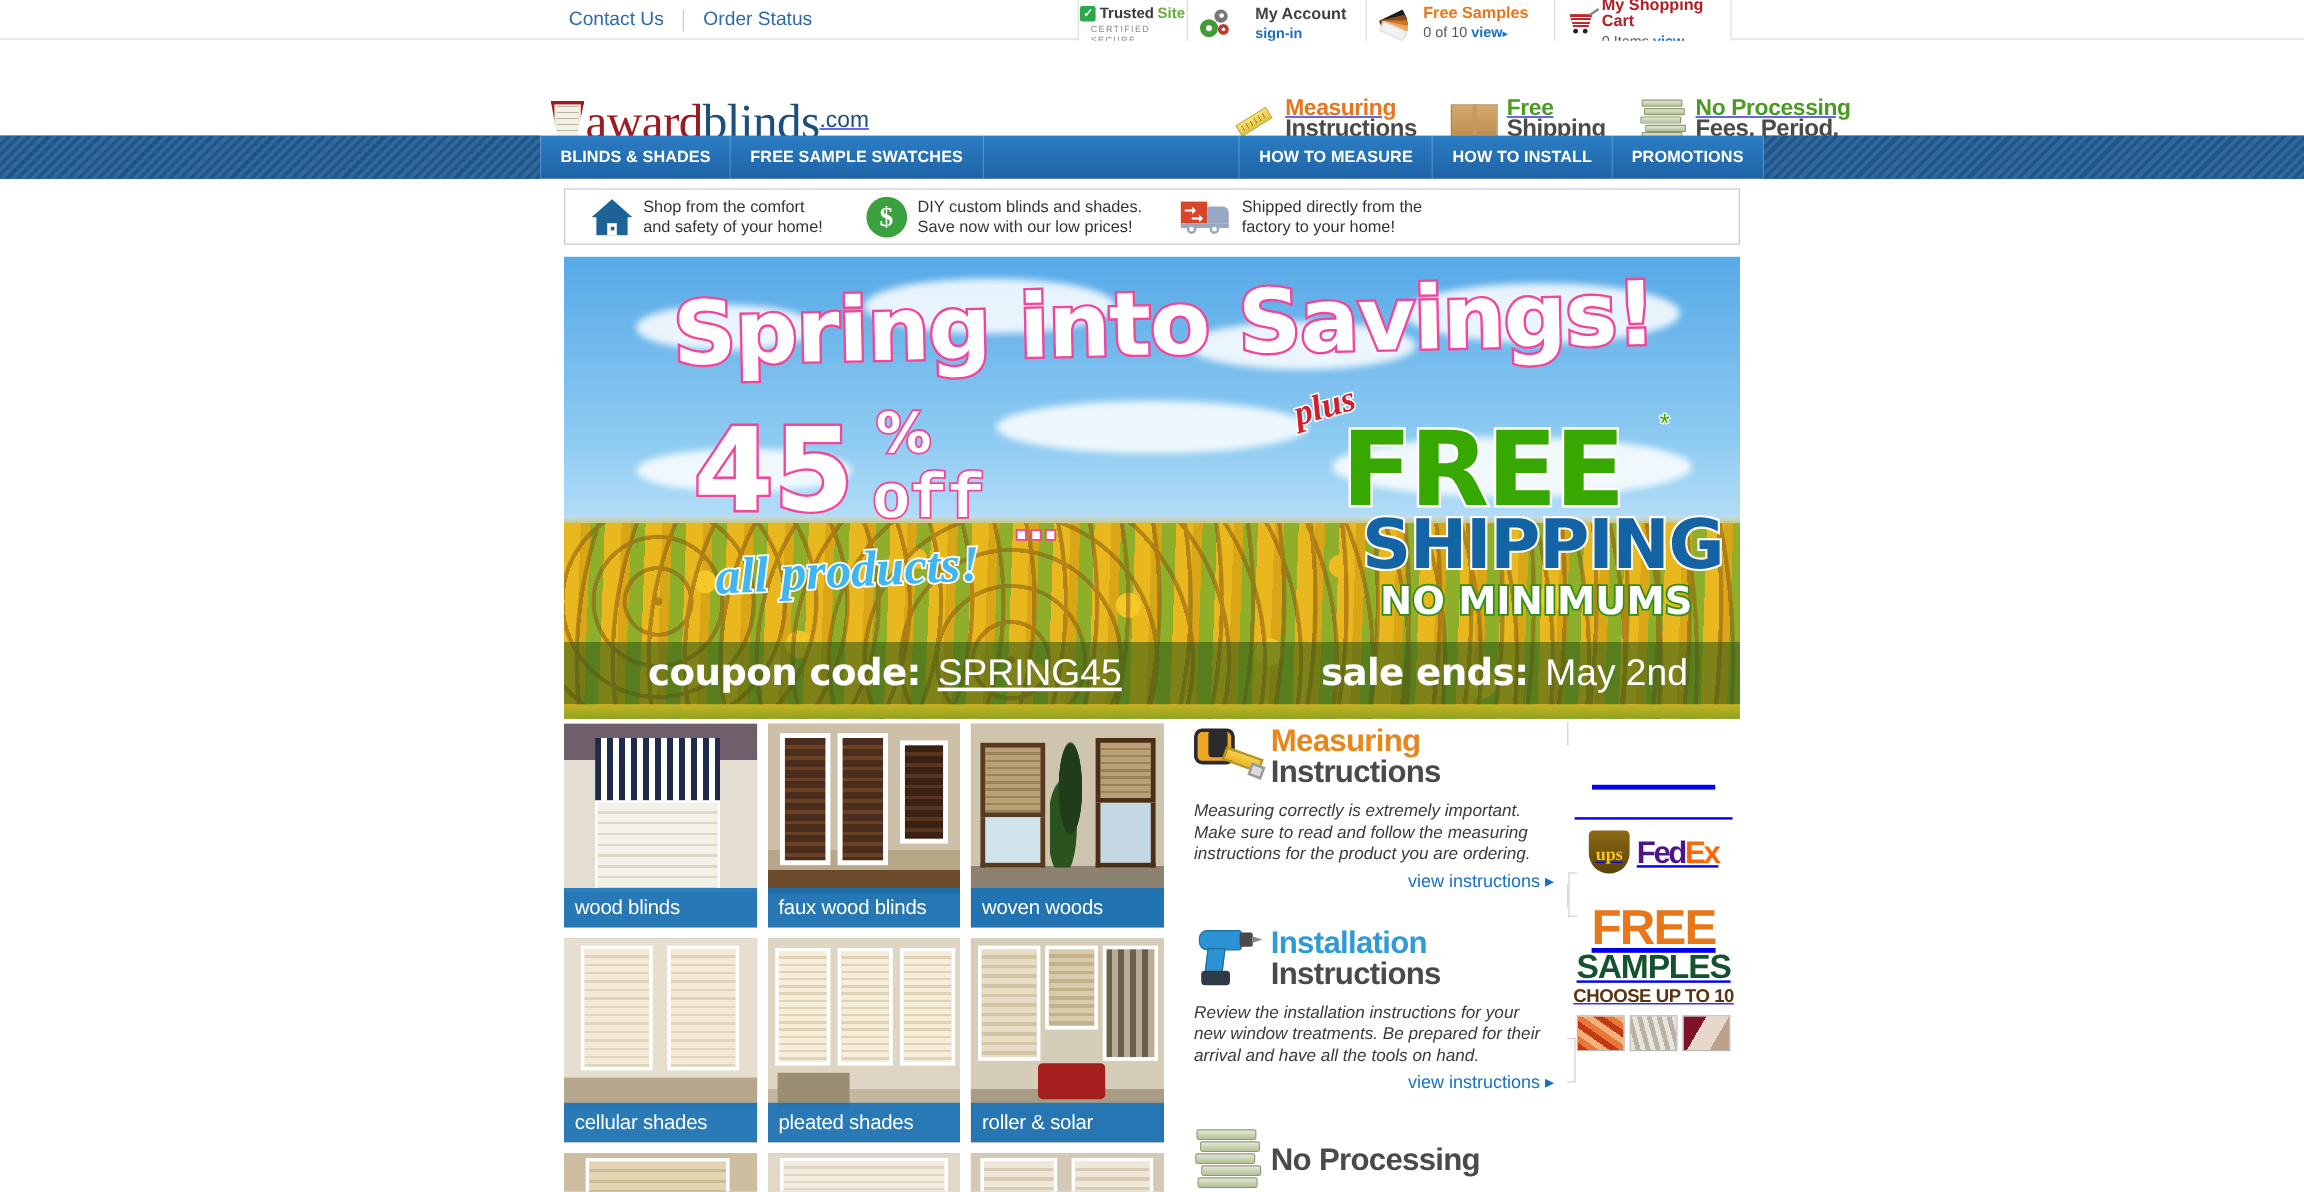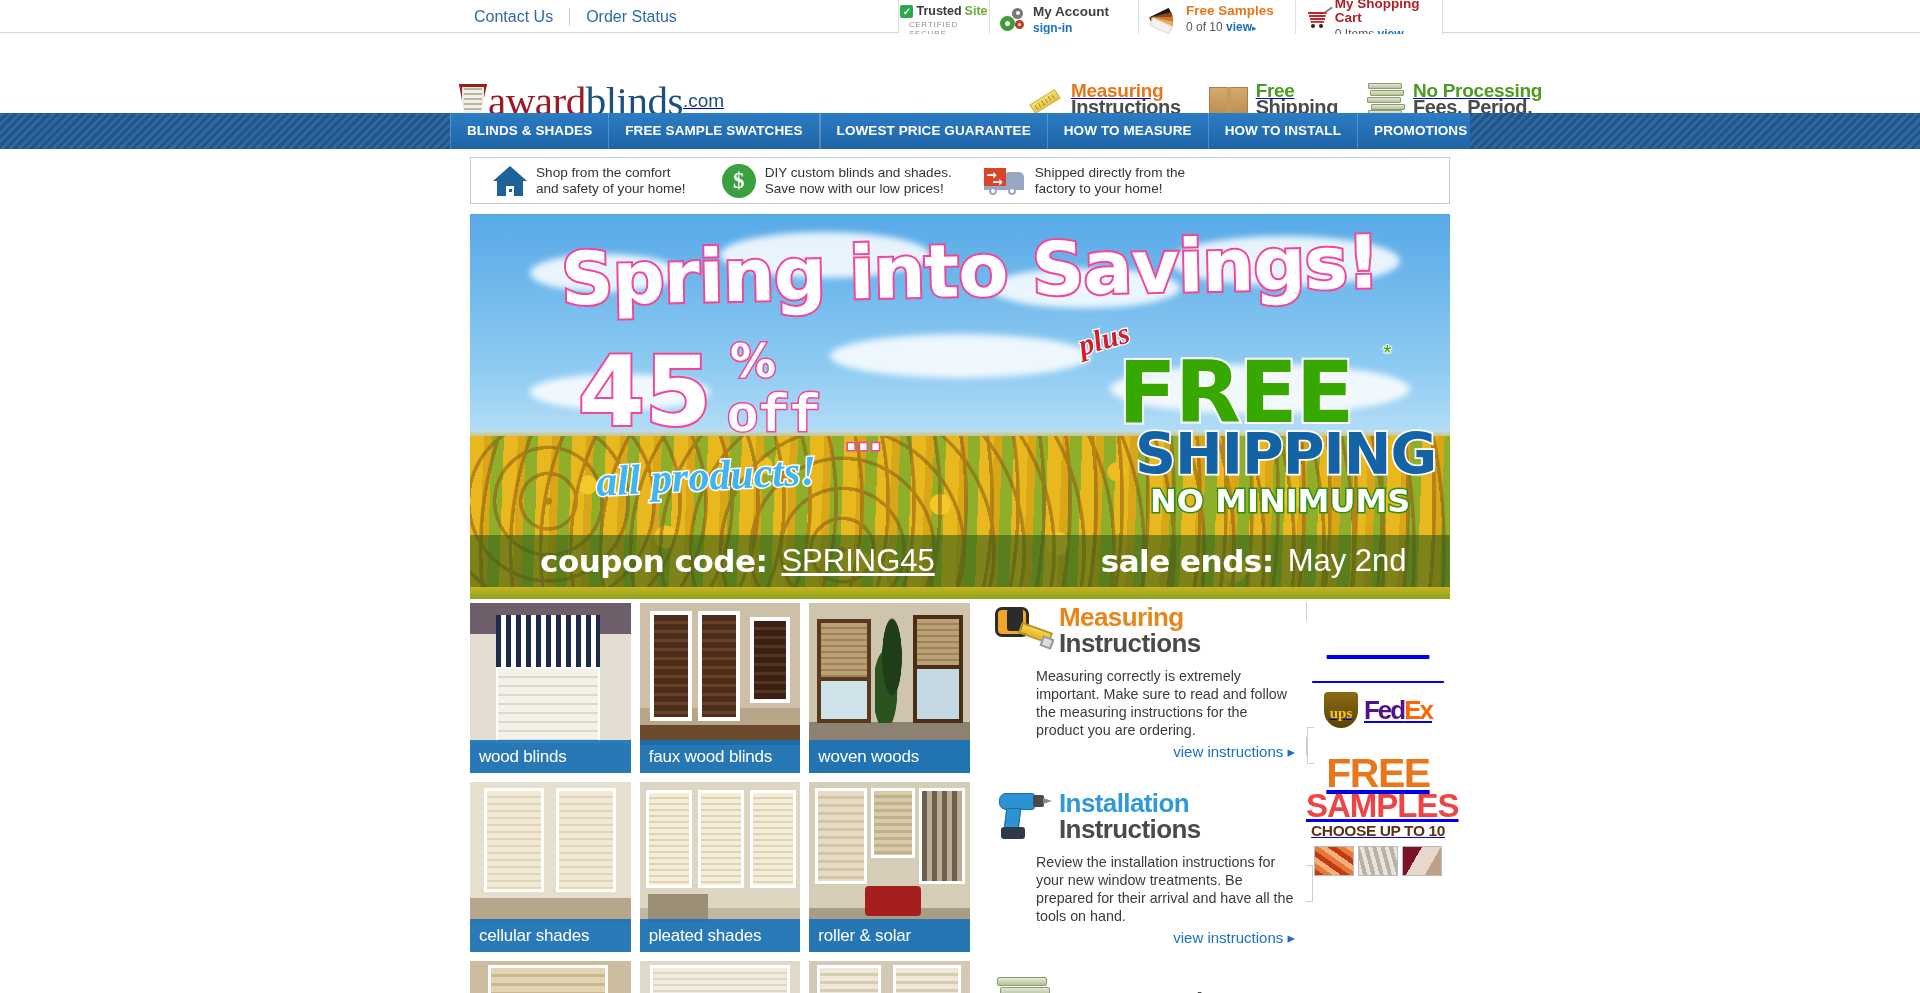--- a/index.html
+++ b/index.html
@@ -44,21 +44,21 @@
   .util-box.trusted { width: 92px; flex-direction: column; justify-content: center; padding-top: 3px;}
   .trusted-row { display: flex; align-items: center; gap: 3px; }
   .trusted-check {
     width: 13px; height: 13px; background: #2aa84a; border-radius: 2px;
     color: #fff; font-size: 10px; line-height: 13px; text-align: center; font-weight: bold;
   }
   .trusted-word1 { font-size: 12.5px; color: #3a3a3a; font-weight: 600; }
   .trusted-word2 { font-size: 12.5px; color: #6aab3c; font-weight: 600; }
   .trusted-sub { font-size: 7.5px; color: #8a8a8a; letter-spacing: 1.1px; margin-top: 2px; }
 
-  .util-box.acct { width: 150px; gap: 7px; }
+  .util-box.acct { width: 150px; gap: 20px; }
   .util-box.samples { width: 158px; gap: 7px; }
   .util-box.cart { width: 148px; gap: 7px; }
   .util-txt-main { font-size: 13.5px; color: #3f3f3f; font-weight: 600; line-height: 14px;}
   .util-txt-main.orange { color: #e8751a; }
   .util-txt-main.red { color: #b12027; }
   .util-txt-sub { font-size: 12px; color: #555; line-height: 14px; margin-top: 2px;}
   .util-txt-sub a, .util-link-blue { color: #1a6fc4; text-decoration: none; font-weight: 600;}
   .caret { font-size: 9px; color: #1a6fc4; }
 
   .ico-gears { position: relative; width: 26px; height: 24px; }
@@ -319,21 +319,21 @@
   .room { position:absolute; inset:0; }
 
   
   .info-col { position:absolute; left:525px; top:0; width:300px; }
   .info-block { margin-bottom:28px; }
   .info-head { display:flex; align-items:center; gap:6px; }
   .info-title { line-height:26px; }
   .it1 { font-size:26px; font-weight:bold; letter-spacing:-.6px;}
   .it2 { font-size:26px; font-weight:bold; color:#4a4a4a; letter-spacing:-.6px;}
   .it1.orange{color:#e8861a;} .it1.blue{color:#2f9ad6;} .it1.grayg{color:#4a4a4a;}
-  .info-body { font-size:14.3px; color:#3a3a3a; line-height:18px; margin-top:10px;margin-left:41px;}
+  .info-body { font-size:14.3px; color:#3a3a3a; font-style:italic; line-height:18px; margin-top:10px;}
   .info-link { display:block; text-align:right; margin-top:4px; color:#1a6fc4; font-size:15px; text-decoration:none;}
 
   .ico-tapebig{width:58px;height:54px;position:relative;flex:none;}
   .ico-tapebig .body{position:absolute;left:0;top:4px;width:34px;height:30px;background:#f0a62a;border:3px solid #2b2b2b;border-radius:7px;}
   .ico-tapebig .blk{position:absolute;left:12px;top:6px;width:16px;height:22px;background:#2b2b2b;border-radius:3px;}
   .ico-tapebig .strip{position:absolute;left:24px;top:24px;width:33px;height:12px;background:linear-gradient(180deg,#f7d24a,#e6b725);border:2px solid #b89420;transform:rotate(20deg);}
   .ico-tapebig .tip{position:absolute;left:46px;top:34px;width:12px;height:11px;background:#dcdcdc;border:2px solid #999;transform:rotate(20deg);}
 
   .ico-drill{width:58px;height:54px;position:relative;flex:none;}
   .ico-drill .hd{position:absolute;left:4px;top:4px;width:36px;height:17px;background:#2b93d4;border-radius:7px 3px 3px 7px;border:1px solid #1d6f9f;}
@@ -354,21 +354,21 @@
   .fs-top { background:#3b6fb5; padding:10px 0 7px; text-align:center; }
   .fs-free { color:#fff; font-size:40px; font-weight:bold; line-height:36px; letter-spacing:-1px; font-family:"Liberation Sans",sans-serif;}
   .fs-ship { color:#fff; font-size:26px; line-height:27px; letter-spacing:-.3px; font-family:"Liberation Sans",sans-serif;}
   .fs-carriers { background:#fff; display:flex; align-items:center; justify-content:center; gap:6px; padding:8px 0 10px;}
   .ups-shield{width:34px;height:36px;background:linear-gradient(180deg,#8a6a12,#5a4208);border-radius:4px 4px 17px 17px;color:#f5c518;font-size:15px;font-weight:bold;text-align:center;line-height:42px;font-family:"Liberation Serif",serif;}
   .fedex{font-size:26px;font-weight:bold;letter-spacing:-2px;font-family:"Liberation Sans",sans-serif;}
   .fedex .fed{color:#4d148c;} .fedex .ex{color:#ff6600;}
 
   .samp-card { padding:10px 6px 8px; text-align:center; }
   .samp-free{color:#e8761a;font-size:41px;font-weight:bold;line-height:35px;letter-spacing:-1.5px;font-family:"Liberation Sans",sans-serif;}
-  .samp-samples{color:#ef4444;font-size:33px;font-weight:bold;line-height:30px;letter-spacing:-1px;font-family:"Liberation Sans",sans-serif;}
+  .samp-samples{color:#14532d;font-size:28px;font-weight:bold;line-height:30px;letter-spacing:-1px;font-family:"Liberation Sans",sans-serif;}
   .samp-choose{color:#5a3210;font-size:15.5px;font-weight:bold;line-height:20px;letter-spacing:-.4px;font-family:"Liberation Sans",sans-serif;}
   .samp-imgs{display:flex;gap:4px;justify-content:center;margin-top:5px;}
   .samp-img{width:40px;height:30px;border:1px solid #bbb;}
   .si1{background:repeating-linear-gradient(35deg,#c23a12 0 5px,#e8773a 5px 10px,#f2b07a 10px 15px);}
   .si2{background:repeating-linear-gradient(75deg,#e8e4dc 0 4px,#b9b3a6 4px 8px);}
   .si3{background:linear-gradient(120deg,#7d1228 0 35%,#e8d8cc 35% 70%,#bda08a 70%);}
 
   .sales-card{ text-align:center; padding-top:4px; }
   .sales-word{font-family:"DejaVu Sans",sans-serif;font-weight:bold;font-size:29px;color:#2aa32a;-webkit-text-stroke:3px #fff;paint-order:stroke fill;line-height:30px;letter-spacing:-1px;}
 </style>
@@ -493,21 +493,20 @@
     </a>
 
   </div>
 </div>
 
 <div class="nav">
   <div class="nav-inner">
     <a href="#" class="nav-item first">BLINDS &amp; SHADES</a>
     <a href="#" class="nav-item">FREE SAMPLE SWATCHES</a>
     <span class="nav-spacer"></span>
-    <a href="#" class="nav-item">LOWEST PRICE GUARANTEE</a>
     <a href="#" class="nav-item">HOW TO MEASURE</a>
     <a href="#" class="nav-item">HOW TO INSTALL</a>
     <a href="#" class="nav-item">PROMOTIONS</a>
   </div>
 </div>
 
 <div class="benefits">
 
   <div class="benefit b1">
     <span class="ico-house">

